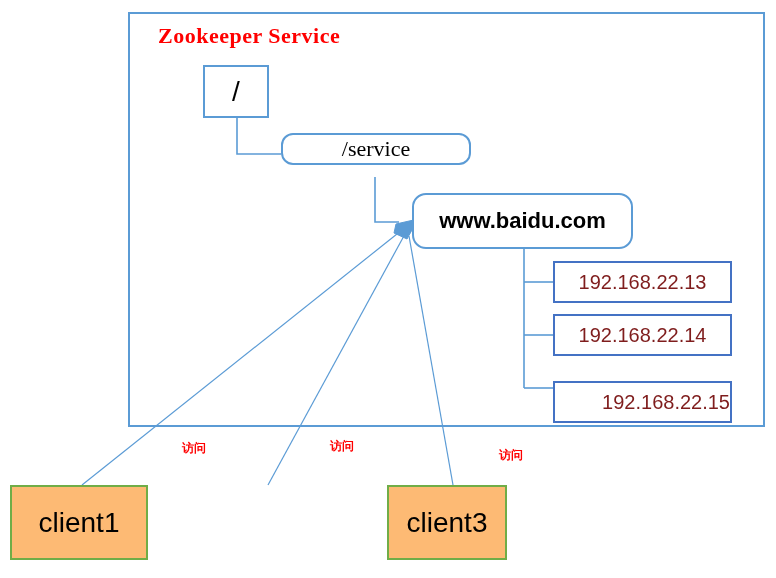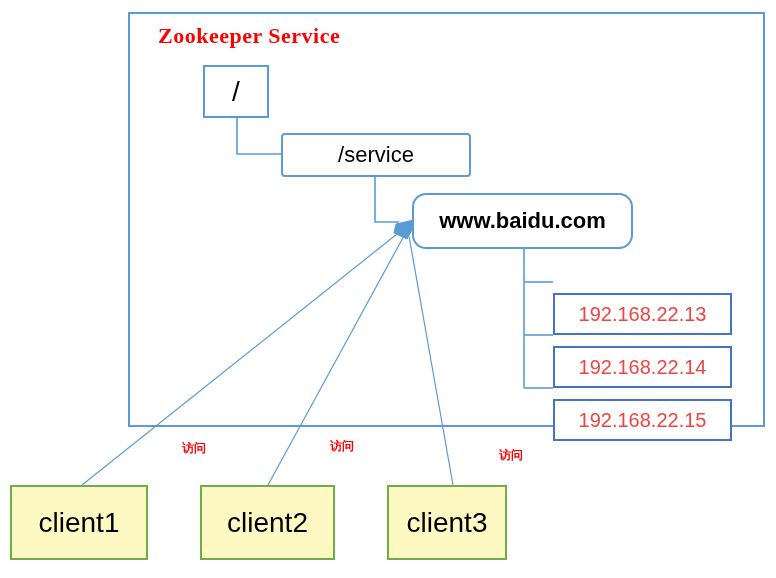--- a/index.html
+++ b/index.html
@@ -40,47 +40,47 @@
     display:flex;align-items:center;justify-content:center;
     background:#ffffff;color:#000000;
     box-sizing:border-box;
   }
   .node-root{
     left:203px;top:65px;width:66px;height:53px;
     border:2px solid var(--frame-blue);
     font-size:28px;
   }
   .node-service{
-    left:281px;top:133px;width:190px;height:44px;
-    border:2px solid var(--frame-blue);border-radius:4px;
+    left:281px;top:133px;width:190px;height:32px;
+    border:2px solid var(--frame-blue);border-radius:12px;
     font-size:22px;
+    font-family:Liberation Serif, serif;
   }
   .node-domain{
     left:412px;top:193px;width:221px;height:56px;
     border:2px solid var(--frame-blue);border-radius:14px;
     font-size:22px;
     font-weight:bold;
   }
   .ip-box{
     position:absolute;left:553px;width:179px;height:42px;
     border:2px solid var(--ip-blue);
     display:flex;align-items:center;justify-content:center;
-    background:#ffffff;color:#ef4444;
+    background:#ffffff;color:#7f1d1d;
     font-size:20px;
     box-sizing:border-box;
-    margin-top:32px;
   }
   .ip-1{top:261px;}
   .ip-2{top:314px;}
-  .ip-3{top:367px;}
+  .ip-3{top:381px;justify-content:flex-end;}
   .client-box{
     position:absolute;top:485px;height:75px;
     border:2px solid var(--client-green);
     display:flex;align-items:center;justify-content:center;
-    background:#fef9c3;color:#000000;
+    background:#fdba74;color:#000000;
     font-size:28px;
     box-sizing:border-box;
   }
   .client-1{left:10px;width:138px;}
   .client-2{left:200px;width:135px;}
   .client-3{left:387px;width:120px;}
   .access-label{
     position:absolute;
     color:var(--label-red);
     font-size:12px;font-weight:bold;
@@ -139,20 +139,17 @@
     <span>192.168.22.15</span>
   </div>
 
   <div class="access-label access-1">访问</div>
   <div class="access-label access-2">访问</div>
   <div class="access-label access-3">访问</div>
 
   <div class="client-box client-1">
     <span>client1</span>
   </div>
-  <div class="client-box client-2">
-    <span>client2</span>
-  </div>
   <div class="client-box client-3">
     <span>client3</span>
   </div>
 
 </div>
 
 </body></html>

